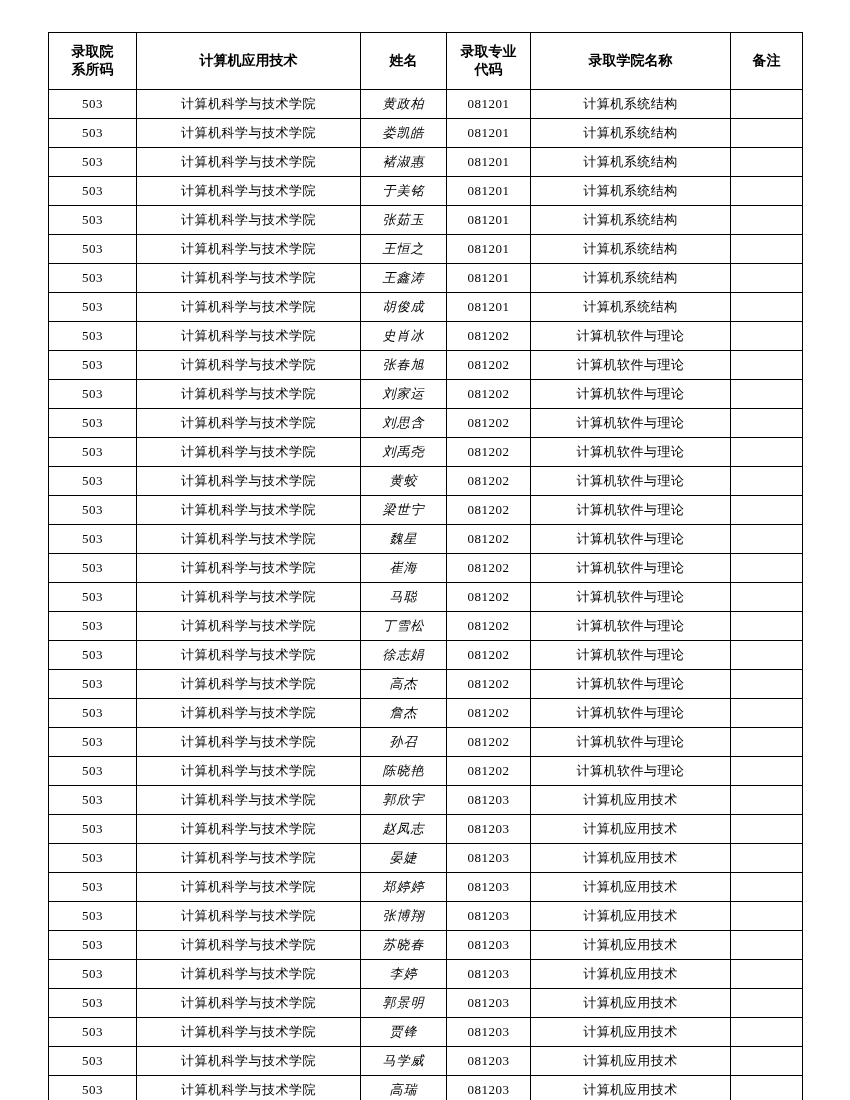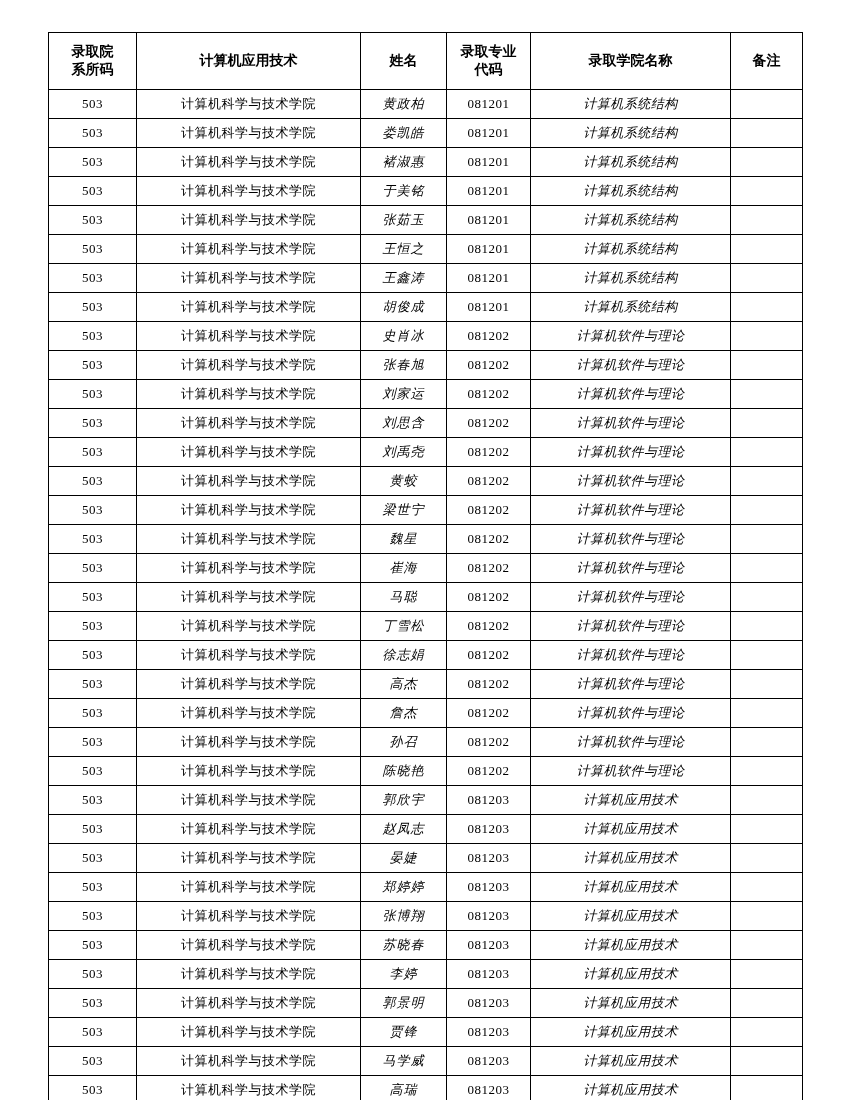--- a/index.html
+++ b/index.html
@@ -47,21 +47,21 @@
   .col-college { width: 224px; }
   .col-name    { width: 86px; }
   .col-major-code { width: 84px; }
   .col-major   { width: 200px; }
   .col-remark  { width: 72px; }
 
   td.cell-code     { font-size: 13px; letter-spacing: 0.5px; }
   td.cell-college  { font-size: 13px; letter-spacing: 0.5px; }
   td.cell-name     { font-size: 13px; letter-spacing: 1px; font-style: italic; }
   td.cell-majorcode{ font-size: 13px; letter-spacing: 0.5px; }
-  td.cell-major    { font-size: 13px; letter-spacing: 0.5px; font-style: italic; }
+  td.cell-major    { font-size: 13px; letter-spacing: 0.5px; }
   td.cell-remark   { font-size: 13px; }
 
   .hdr-two-line { line-height: 1.3; }
 
   .page-number {
     position: absolute;
     bottom: 28px;
     left: 0;
     width: 850px;
     text-align: center;

